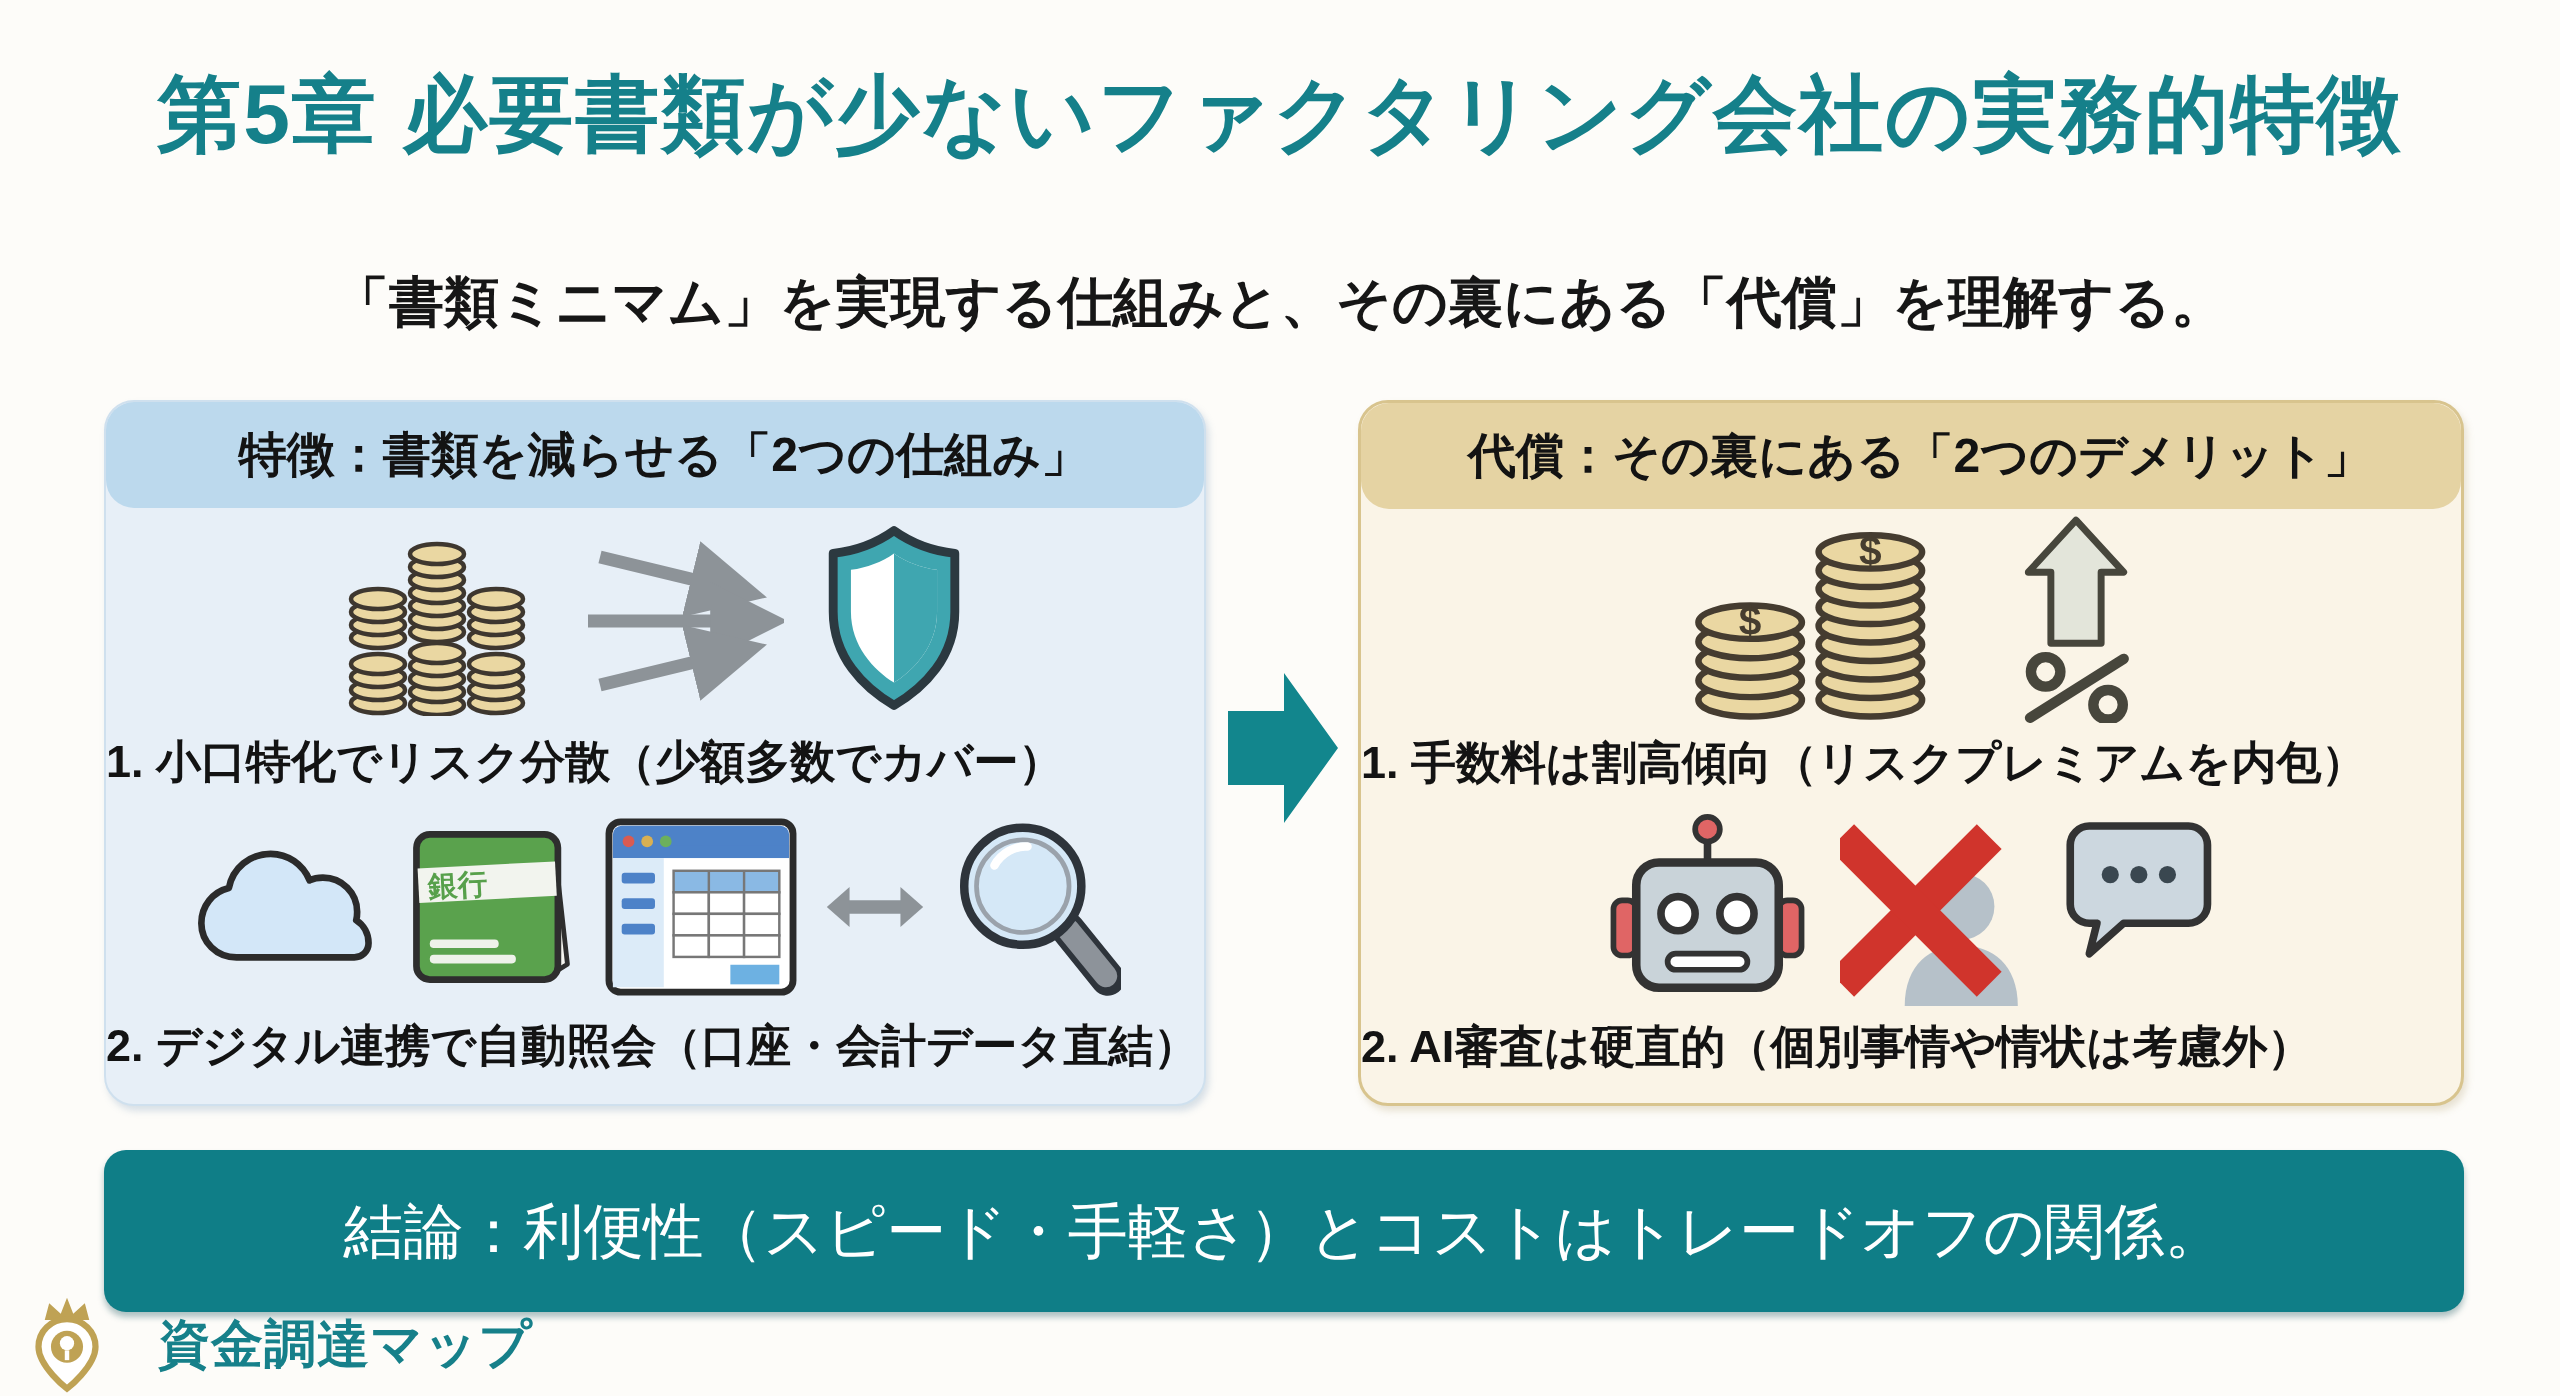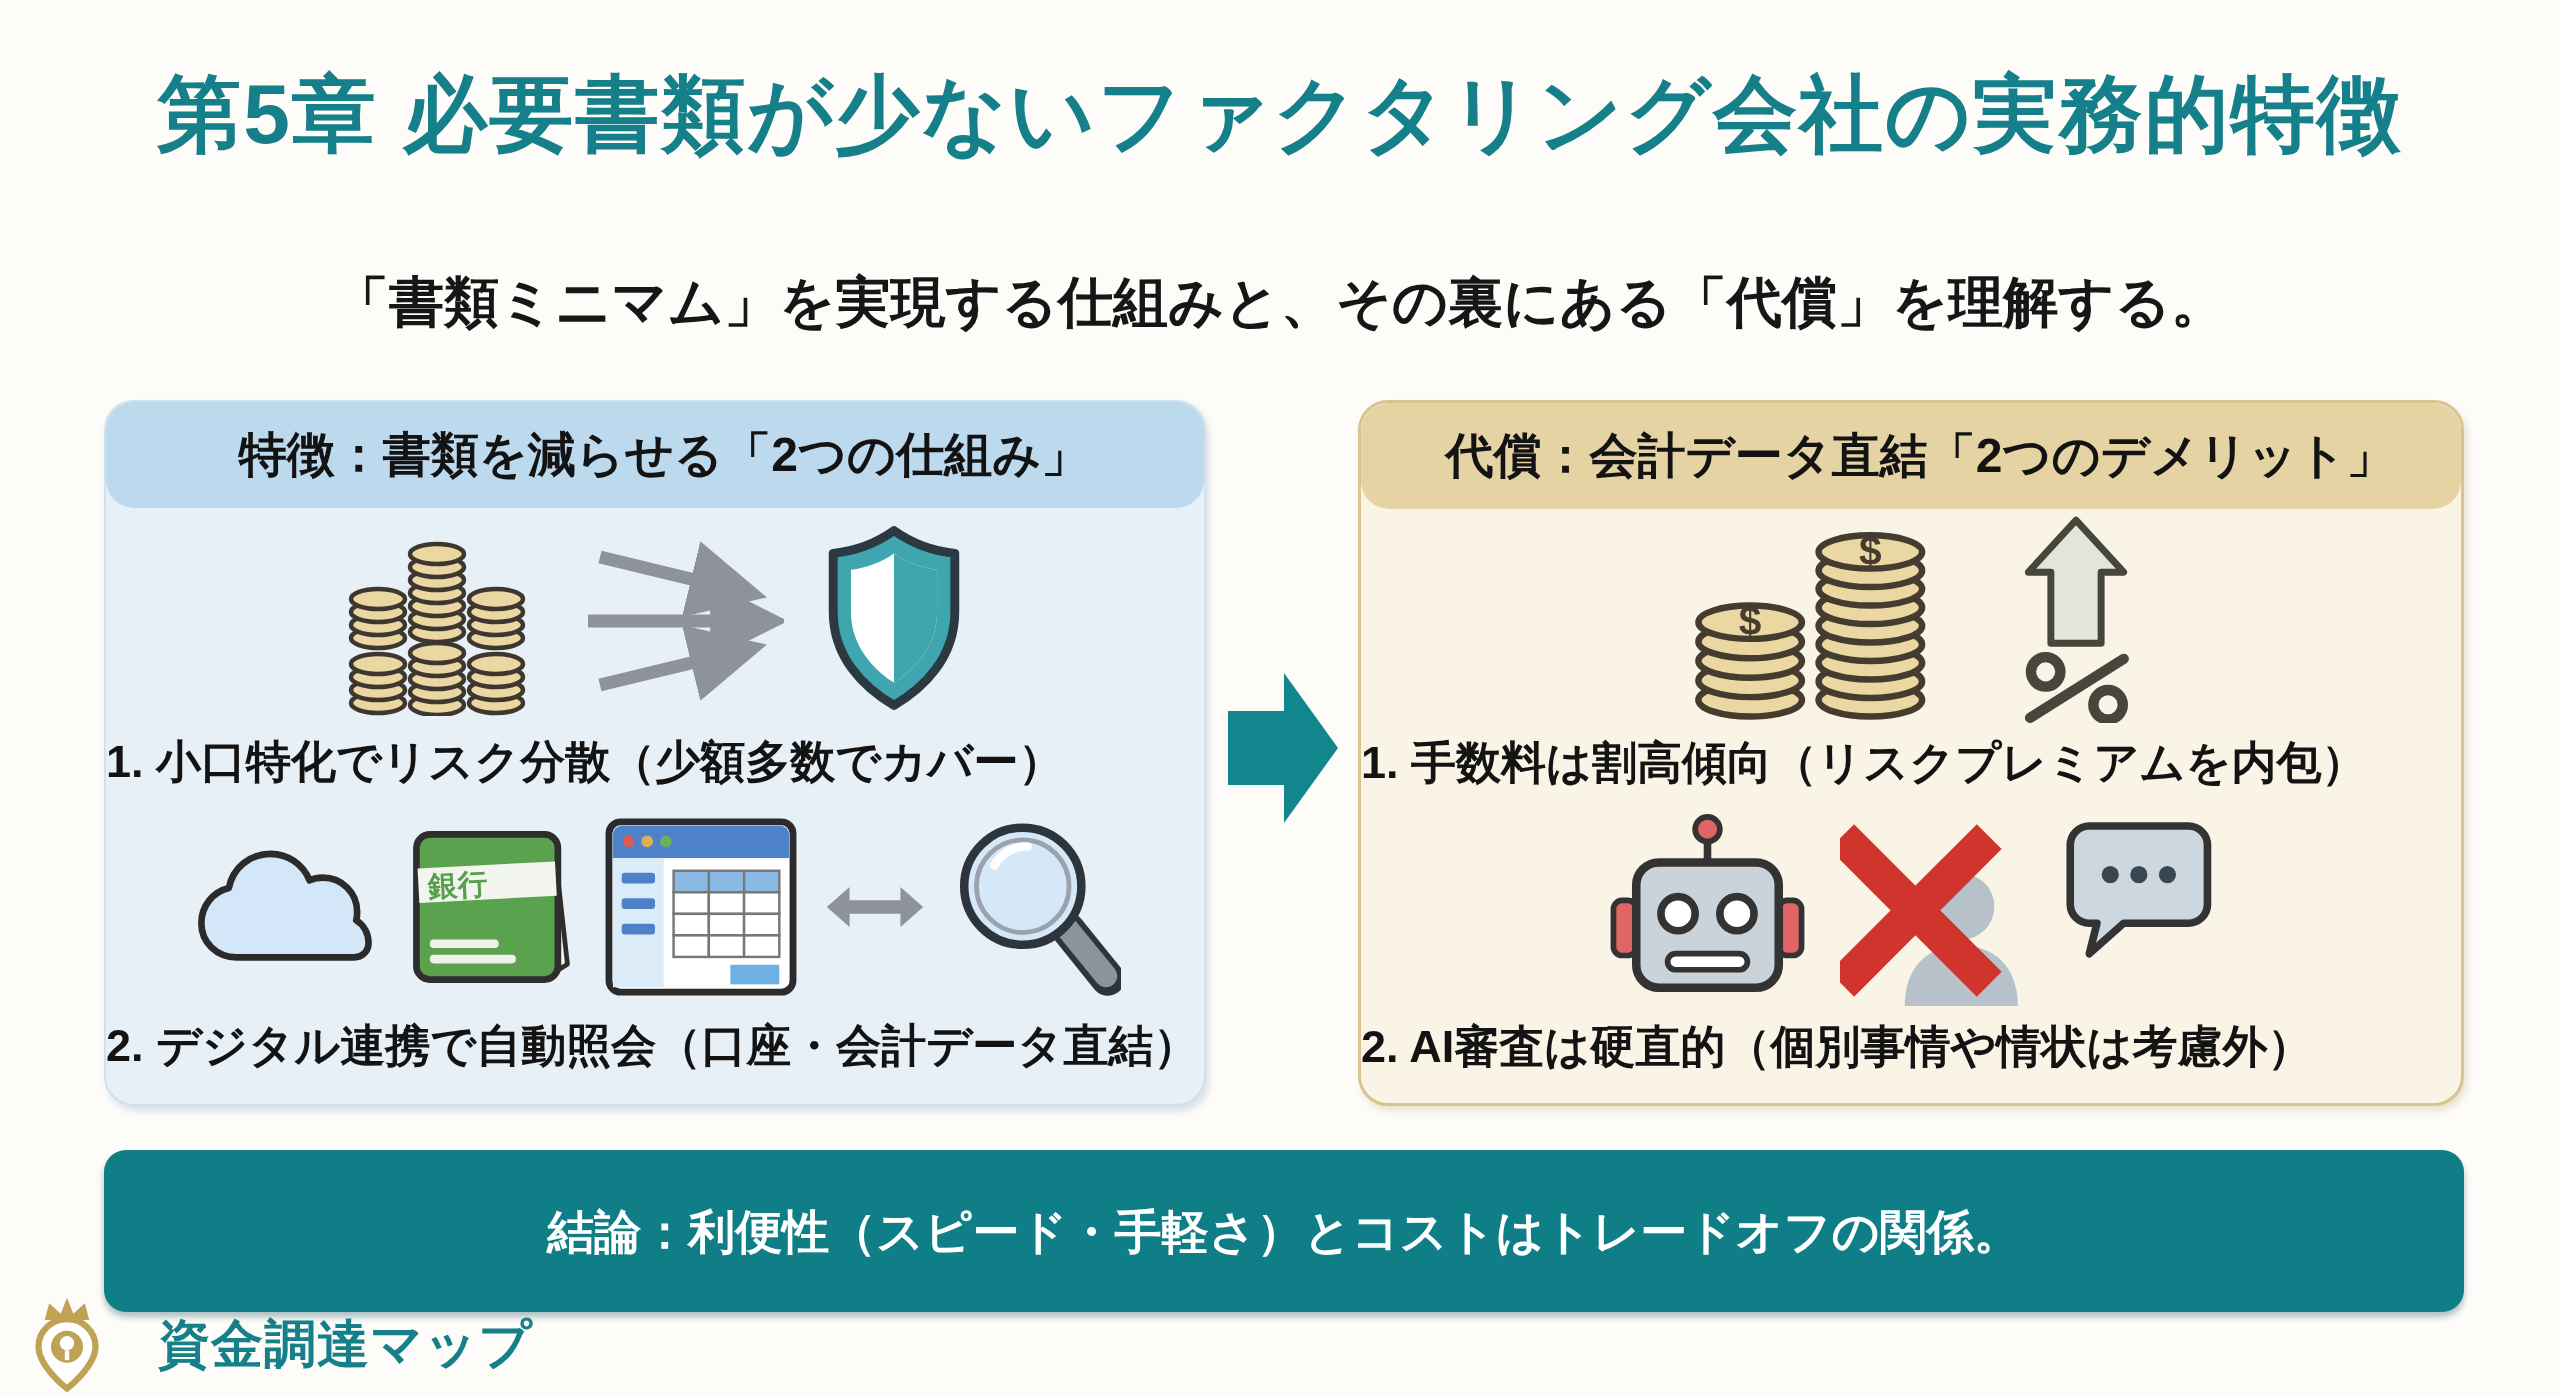--- a/index.html
+++ b/index.html
@@ -34,21 +34,21 @@
   .row-2{ height:190px; margin-top:20px; gap:26px; }
   .panel-item{ margin-top:14px; text-align:left; font-size:45px; font-weight:900; color:#131313; }
 
   .center-arrow{ position:absolute; left:1228px; top:662px; width:110px; height:172px; }
 
   .banner{
     position:absolute; left:104px; top:1150px; width:2360px; height:162px;
     background:#0f7e87; border-radius:22px; box-shadow:0 5px 6px rgba(20,80,90,.35);
     display:flex; flex-direction:column; align-items:center; justify-content:center;
   }
-  .banner div{ color:#ffffff; font-size:47px; font-weight:700; line-height:77px; text-align:center; }
+  .banner div{ color:#ffffff; font-size:60px; font-weight:400; line-height:77px; text-align:center; }
 
   .footer{ position:absolute; left:26px; top:1296px; display:flex; align-items:center; gap:14px; }
   .brand-text{ font-size:52px; font-weight:900; color:#16808a; letter-spacing:1px;margin-left:36px; }
 
   svg{ display:block; }
 </style>
 </head>
 <body>
 
 <div class="canvas">
@@ -178,21 +178,21 @@
     </div>
 
     <div class="panel-item">2. デジタル連携で自動照会（口座・会計データ直結）</div>
   </div>
 
   <svg class="center-arrow" viewBox="0 0 110 170">
     <path d="M0 48 H56 V10 L110 85 L56 160 V122 H0 Z" fill="#12868d"></path>
   </svg>
 
   <div class="panel panel-right">
-    <div class="panel-header">代償：会計データ直結「2つのデメリット」</div>
+    <div class="panel-header">代償：その裏にある「2つのデメリット」</div>
 
     <div class="icon-row row-1" style="gap:44px;">
 
       <svg width="285" height="208" viewBox="0 0 290 225">
         <defs>
           <ellipse id="coinL" cx="0" cy="0" rx="56" ry="18" fill="#ead7a2" stroke="#453c30" stroke-width="7"></ellipse>
         </defs>
         <use href="#coinL" x="70" y="200"></use>
           <use href="#coinL" x="70" y="179"></use>
           <use href="#coinL" x="70" y="158"></use>

